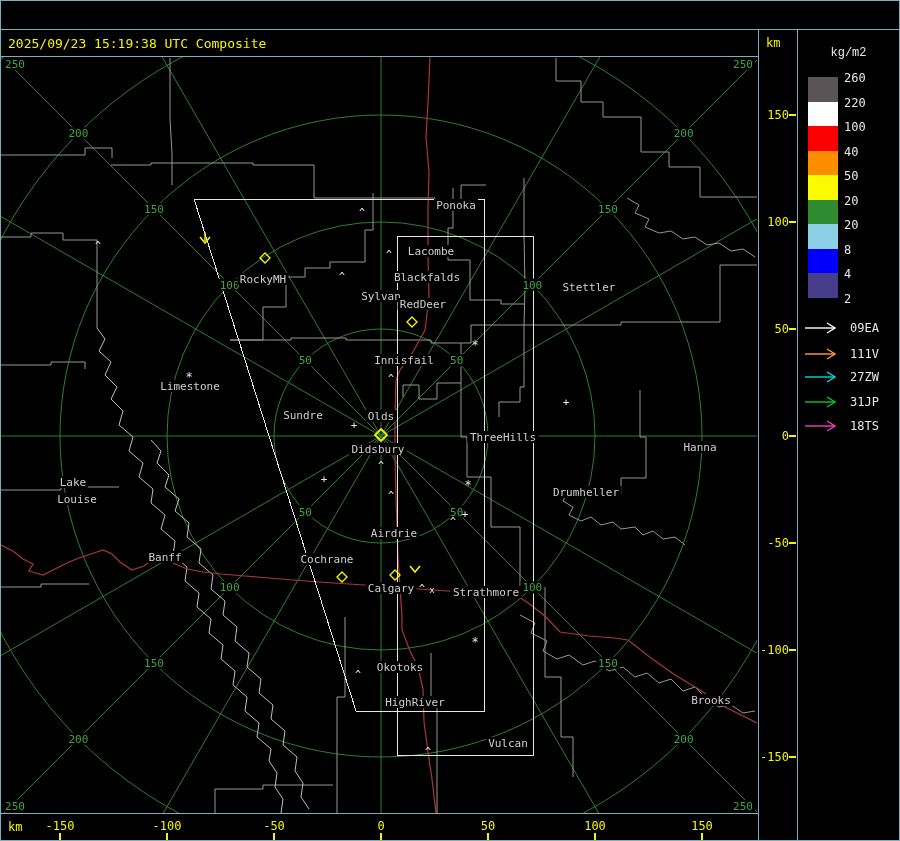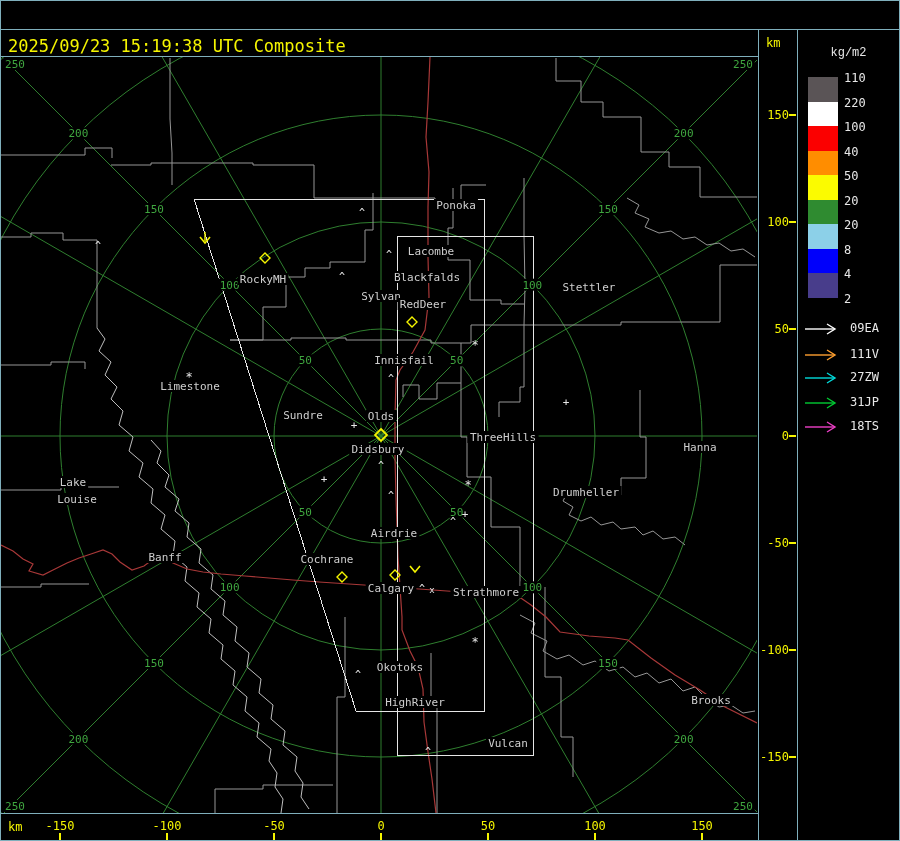--- a/index.html
+++ b/index.html
@@ -2,35 +2,35 @@
 <html><head>
 <meta charset="utf-8">
 <style>
   html,body{margin:0;padding:0;background:#000;width:900px;height:841px;overflow:hidden;
     font-family:"DejaVu Sans Mono","Liberation Mono",monospace;}
   #window{position:absolute;left:0;top:0;width:900px;height:841px;background:#000;}
   .vline,.hline{position:absolute;background:#7fafbc;}
   #titlebar{position:absolute;left:0;top:0;width:900px;height:29px;}
   #titlebar .t{position:absolute;left:0;top:7px;width:100%;text-align:center;color:#e8e8e8;font-size:13px;}
   #infobar{position:absolute;left:0;top:30px;width:758px;height:26px;}
-  #infobar .ts{position:absolute;left:8px;top:6px;color:#f5f500;font-size:17px;white-space:pre;}
+  #infobar .ts{position:absolute;left:8px;top:6px;color:#f5f500;font-size:13px;white-space:pre;}
   #rightkm{position:absolute;left:766px;top:36px;color:#f5f500;font-size:12px;}
   #map{position:absolute;left:1px;top:57px;width:756px;height:756px;background:#000;}
   #rightaxis{position:absolute;left:758px;top:57px;width:39px;height:756px;}
   #rightaxis .lab{position:absolute;color:#f5f500;font-size:12px;width:30px;text-align:right;}
   #rightaxis .tick{position:absolute;left:31px;width:7px;height:2px;background:#f5f500;}
   #bottombar{position:absolute;left:0;top:814px;width:758px;height:27px;}
   #bottombar .km{position:absolute;left:8px;top:6px;color:#f5f500;font-size:12px;}
   #bottombar .lab{position:absolute;top:5px;color:#f5f500;font-size:12px;transform:translateX(-50%);}
   #bottombar .tick{position:absolute;top:19px;width:2px;height:7px;background:#f5f500;}
   #legend{position:absolute;left:798px;top:30px;width:101px;height:810px;}
   #legend .unit{position:absolute;left:0;top:16px;width:100%;text-align:center;color:#e8e8e8;font-size:12px;font-family:Liberation Mono, monospace;}
   #legend .box{position:absolute;left:10px;width:30px;}
   #legend .val{position:absolute;left:46px;color:#e8e8e8;font-size:12px;}
-  .radarrow{position:absolute;left:6px;display:flex;align-items:flex-end;height:14px;}
+  .radarrow{position:absolute;left:6px;display:flex;align-items:center;height:14px;}
   .radarrow .id{color:#e8e8e8;font-size:12px;margin-left:8px;}
   svg text{font-family:"DejaVu Sans Mono","Liberation Mono",monospace;}
 </style>
 </head>
 <body>
 
 <div id="window">
 
 
   <div id="infobar">
@@ -244,21 +244,21 @@
     <div class="unit">kg/m2</div>
   <div class="box" style="top: 47px; height: 24.5px; background: rgb(90, 84, 86);"></div>
       <div class="box" style="top: 71.5px; height: 24.5px; background: rgb(255, 255, 255);"></div>
       <div class="box" style="top: 96px; height: 24.5px; background: rgb(251, 0, 0);"></div>
       <div class="box" style="top: 120.5px; height: 24.5px; background: rgb(255, 141, 0);"></div>
       <div class="box" style="top: 145px; height: 24.5px; background: rgb(251, 251, 0);"></div>
       <div class="box" style="top: 169.5px; height: 24.5px; background: rgb(47, 139, 48);"></div>
       <div class="box" style="top: 194px; height: 24.5px; background: rgb(140, 208, 232);"></div>
       <div class="box" style="top: 218.5px; height: 24.5px; background: rgb(0, 0, 251);"></div>
       <div class="box" style="top: 243px; height: 24.5px; background: rgb(72, 61, 139);"></div>
-      <div class="val" style="top: 41px;">110</div>
+      <div class="val" style="top: 41px;">260</div>
       <div class="val" style="top: 65.5px;">220</div>
       <div class="val" style="top: 90px;">100</div>
       <div class="val" style="top: 114.5px;">40</div>
       <div class="val" style="top: 139px;">50</div>
       <div class="val" style="top: 163.5px;">20</div>
       <div class="val" style="top: 188px; text-align: right;">20</div>
       <div class="val" style="top: 212.5px;">8</div>
       <div class="val" style="top: 237px;">4</div>
       <div class="val" style="top: 261.5px;">2</div>
       <div class="radarrow" style="top: 291px;">

